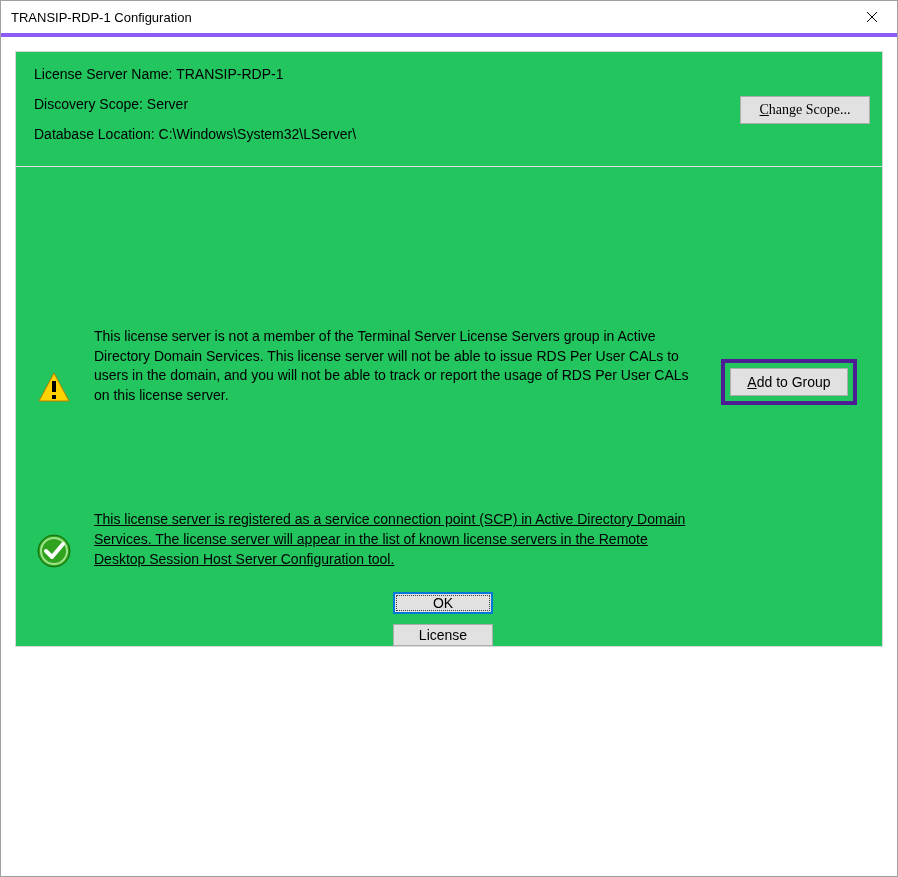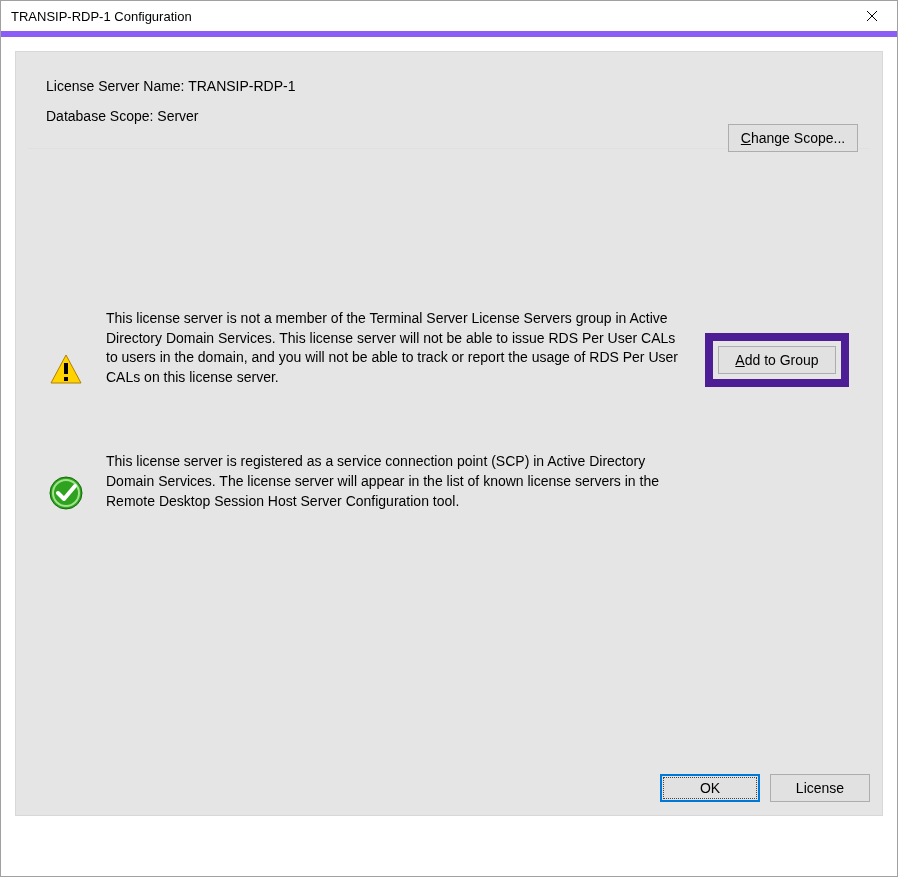--- a/index.html
+++ b/index.html
@@ -9,78 +9,79 @@
       background: #fff;
       font-family: "Segoe UI", Tahoma, sans-serif;
       font-size: 13px;
       color: #000;
       overflow: hidden;
       border: 1px solid #a0a0a0;
     }
     .titlebar {
       height: 36px;
       background: #fff;
-      border-bottom: 6px solid #8b5cf6;
+      border-bottom: 4px solid #8b5cf6;
       display: flex;
       align-items: center;
       justify-content: space-between;
       padding-left: 10px;
     }
     .close-btn {
       width: 50px;
       height: 36px;
       display: flex;
       align-items: center;
       justify-content: center;
       cursor: pointer;
     }
     .close-btn svg { width: 12px; height: 12px; }
     .dialog-body {
       padding: 14px 14px 0 14px;
     }
     .panel {
       border: 1px solid #d8d8d8;
-      background: #e5e5e5;
-      height: 765px;
-      padding: 12px;
+      background: #22c55e;
+      height: 596px;
+      padding: 0;
       position: relative;
     }
     .info-top {
       padding: 14px 18px 10px 18px;
       border-bottom: 1px solid #e0e0e0;
       position: relative;
     }
     .info-line {
       margin-bottom: 14px;
       font-size: 14px;
     }
     .info-line:last-child { margin-bottom: 0;}
     .change-scope-btn {
       position: absolute;
       right: 12px;
-      top: 60px;
+      top: 44px;
       width: 130px;
       height: 28px;
       background: #e1e1e1;
       border: 1px solid #adadad;
       font-size: 14px;
       cursor: pointer;
-      font-family: Liberation Sans, sans-serif;
+      font-family: Liberation Serif, serif;
     }
 
     .status-block {
       display: flex;
       align-items: flex-end;
       padding: 0 18px;
     }
     .status-block.first {
       margin-top: 160px;
     }
     .status-block.second {
-      margin-top: 65px;
+      margin-top: 105px;
+      text-decoration: underline;
     }
     .status-icon {
       width: 40px;
       flex-shrink: 0;
       display: flex;
       justify-content: center;
       padding-top: 2px;
     }
     .status-text {
       flex: 1;
@@ -99,34 +100,35 @@
     .add-group-btn {
       width: 118px;
       height: 28px;
       background: #e1e1e1;
       border: 1px solid #adadad;
       font-size: 14px;
       cursor: pointer;
       font-family: inherit;
     }
     .highlight-red {
-      border: 8px solid #4c1d95;
+      border: 4px solid #4c1d95;
       padding: 5px;
     }
     .bottom-bar {
       position: absolute;
       bottom: 0;
       right: 0;
       left: 0;
       height: 54px;
       display: flex;
       align-items: center;
       justify-content: flex-end;
       padding-right: 12px;
       gap: 10px;
+      flex-direction: column;
     }
     .win-btn {
       width: 100px;
       height: 28px;
       background: #e1e1e1;
       border: 1px solid #adadad;
       font-size: 14px;
       cursor: pointer;
       font-family: inherit;
     }
@@ -152,22 +154,26 @@
 
 <div class="dialog-body">
   <div class="panel">
 
     <div class="info-top">
       <div class="info-line">
         <span>License Server Name:</span>
         <span>TRANSIP-RDP-1</span>
       </div>
       <div class="info-line">
-        <span>Database Scope:</span>
+        <span>Discovery Scope:</span>
         <span>Server</span>
+      </div>
+      <div class="info-line">
+        <span>Database Location:</span>
+        <span>C:\Windows\System32\LServer\</span>
       </div>
       <button class="change-scope-btn"><span class="underline">C</span>hange Scope...</button>
     </div>
 
     <div class="status-block first">
       <div class="status-icon">
         <svg width="34" height="34" viewBox="0 0 34 34">
           <polygon points="17,2 32,30 2,30" fill="#ffd200" stroke="#b08000" stroke-width="1"></polygon>
           <polygon points="17,2 32,30 2,30" fill="none" stroke="#ffffff" stroke-width="0"></polygon>
           <rect x="15" y="10" width="4" height="11" fill="#000"></rect>

